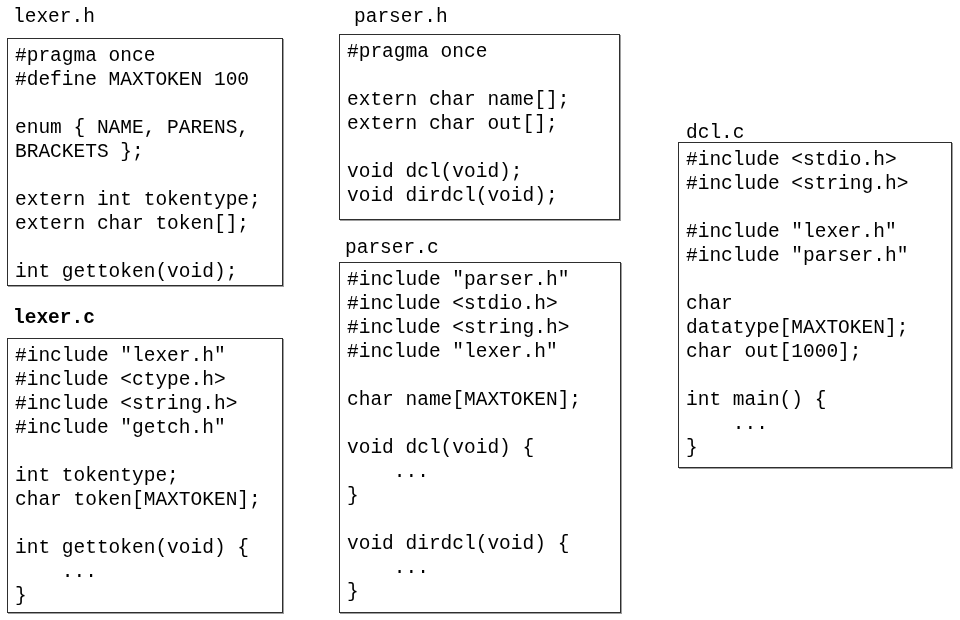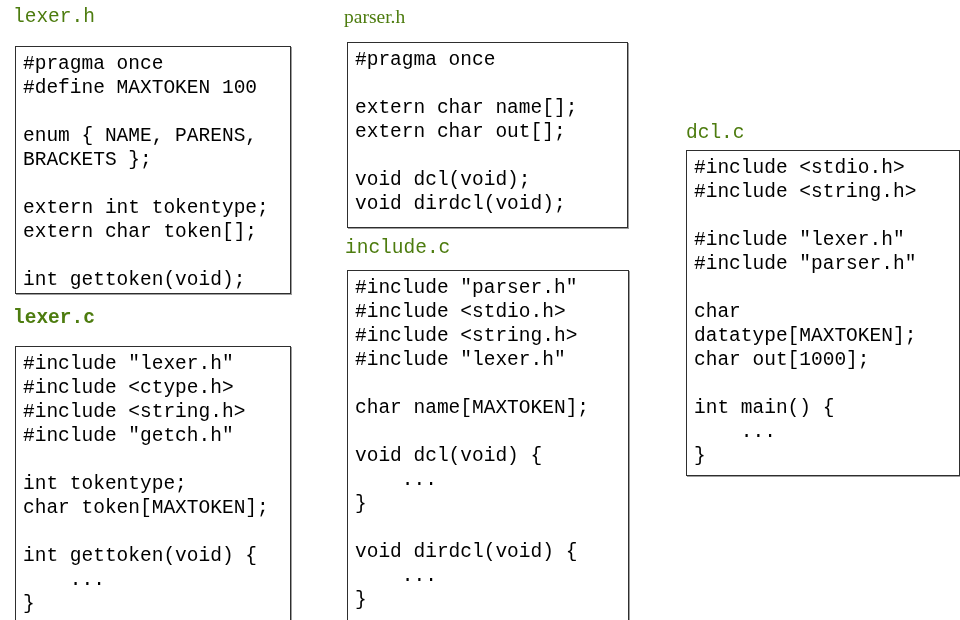--- a/index.html
+++ b/index.html
@@ -14,45 +14,45 @@
     background: #ffffff;
     overflow: hidden;
     font-family: "Liberation Mono", "DejaVu Sans Mono", monospace;
     color: #000000;
   }
   .file-title {
     position: absolute;
     font-size: 19.5px;
     line-height: 22px;
     white-space: pre;
-    color: #4d7c0f;
+    color: #000000;
   }
   .file-box {
     position: absolute;
     box-sizing: border-box;
-    margin: 8px;
+    margin: 0;
     background: #ffffff;
     border: 1px solid #2e2e2e;
     box-shadow: 1px 1px 0 #9e9e9e;
     padding: 5px 8px 0 7px;
     font-family: "Liberation Mono", "DejaVu Sans Mono", monospace;
     font-size: 19.5px;
     line-height: 24px;
     white-space: pre;
     color: #000000;
     overflow: hidden;
   }
   
   .t-lexer-h { left: 13px;  top: 6px; }
   .b-lexer-h { left: 7px;   top: 38px;  width: 276px; height: 248px; }
   
   .t-lexer-c { left: 13px;  top: 307px; font-weight: bold; }
   .b-lexer-c { left: 7px;   top: 338px; width: 276px; height: 275px; }
   
-  .t-parser-h { left: 344px; top: 6px; font-family: Liberation Serif, serif; }
+  .t-parser-h { left: 354px; top: 6px; }
   .b-parser-h { left: 339px; top: 34px;  width: 281px; height: 186px; }
   
   .t-parser-c { left: 345px; top: 237px; }
   .b-parser-c { left: 339px; top: 262px; width: 282px; height: 351px; }
   
   .t-dcl-c { left: 686px; top: 122px; }
   .b-dcl-c { left: 678px; top: 142px; width: 274px; height: 326px; }
 </style>
 </head>
 <body>
@@ -86,21 +86,21 @@
 
   <div class="file-title t-parser-h">parser.h</div>
   <pre class="file-box b-parser-h">#pragma once
 
 extern char name[];
 extern char out[];
 
 void dcl(void);
 void dirdcl(void);</pre>
 
-  <div class="file-title t-parser-c">include.c</div>
+  <div class="file-title t-parser-c">parser.c</div>
   <pre class="file-box b-parser-c">#include "parser.h"
 #include &lt;stdio.h&gt;
 #include &lt;string.h&gt;
 #include "lexer.h"
 
 char name[MAXTOKEN];
 
 void dcl(void) {
     ...
 }

